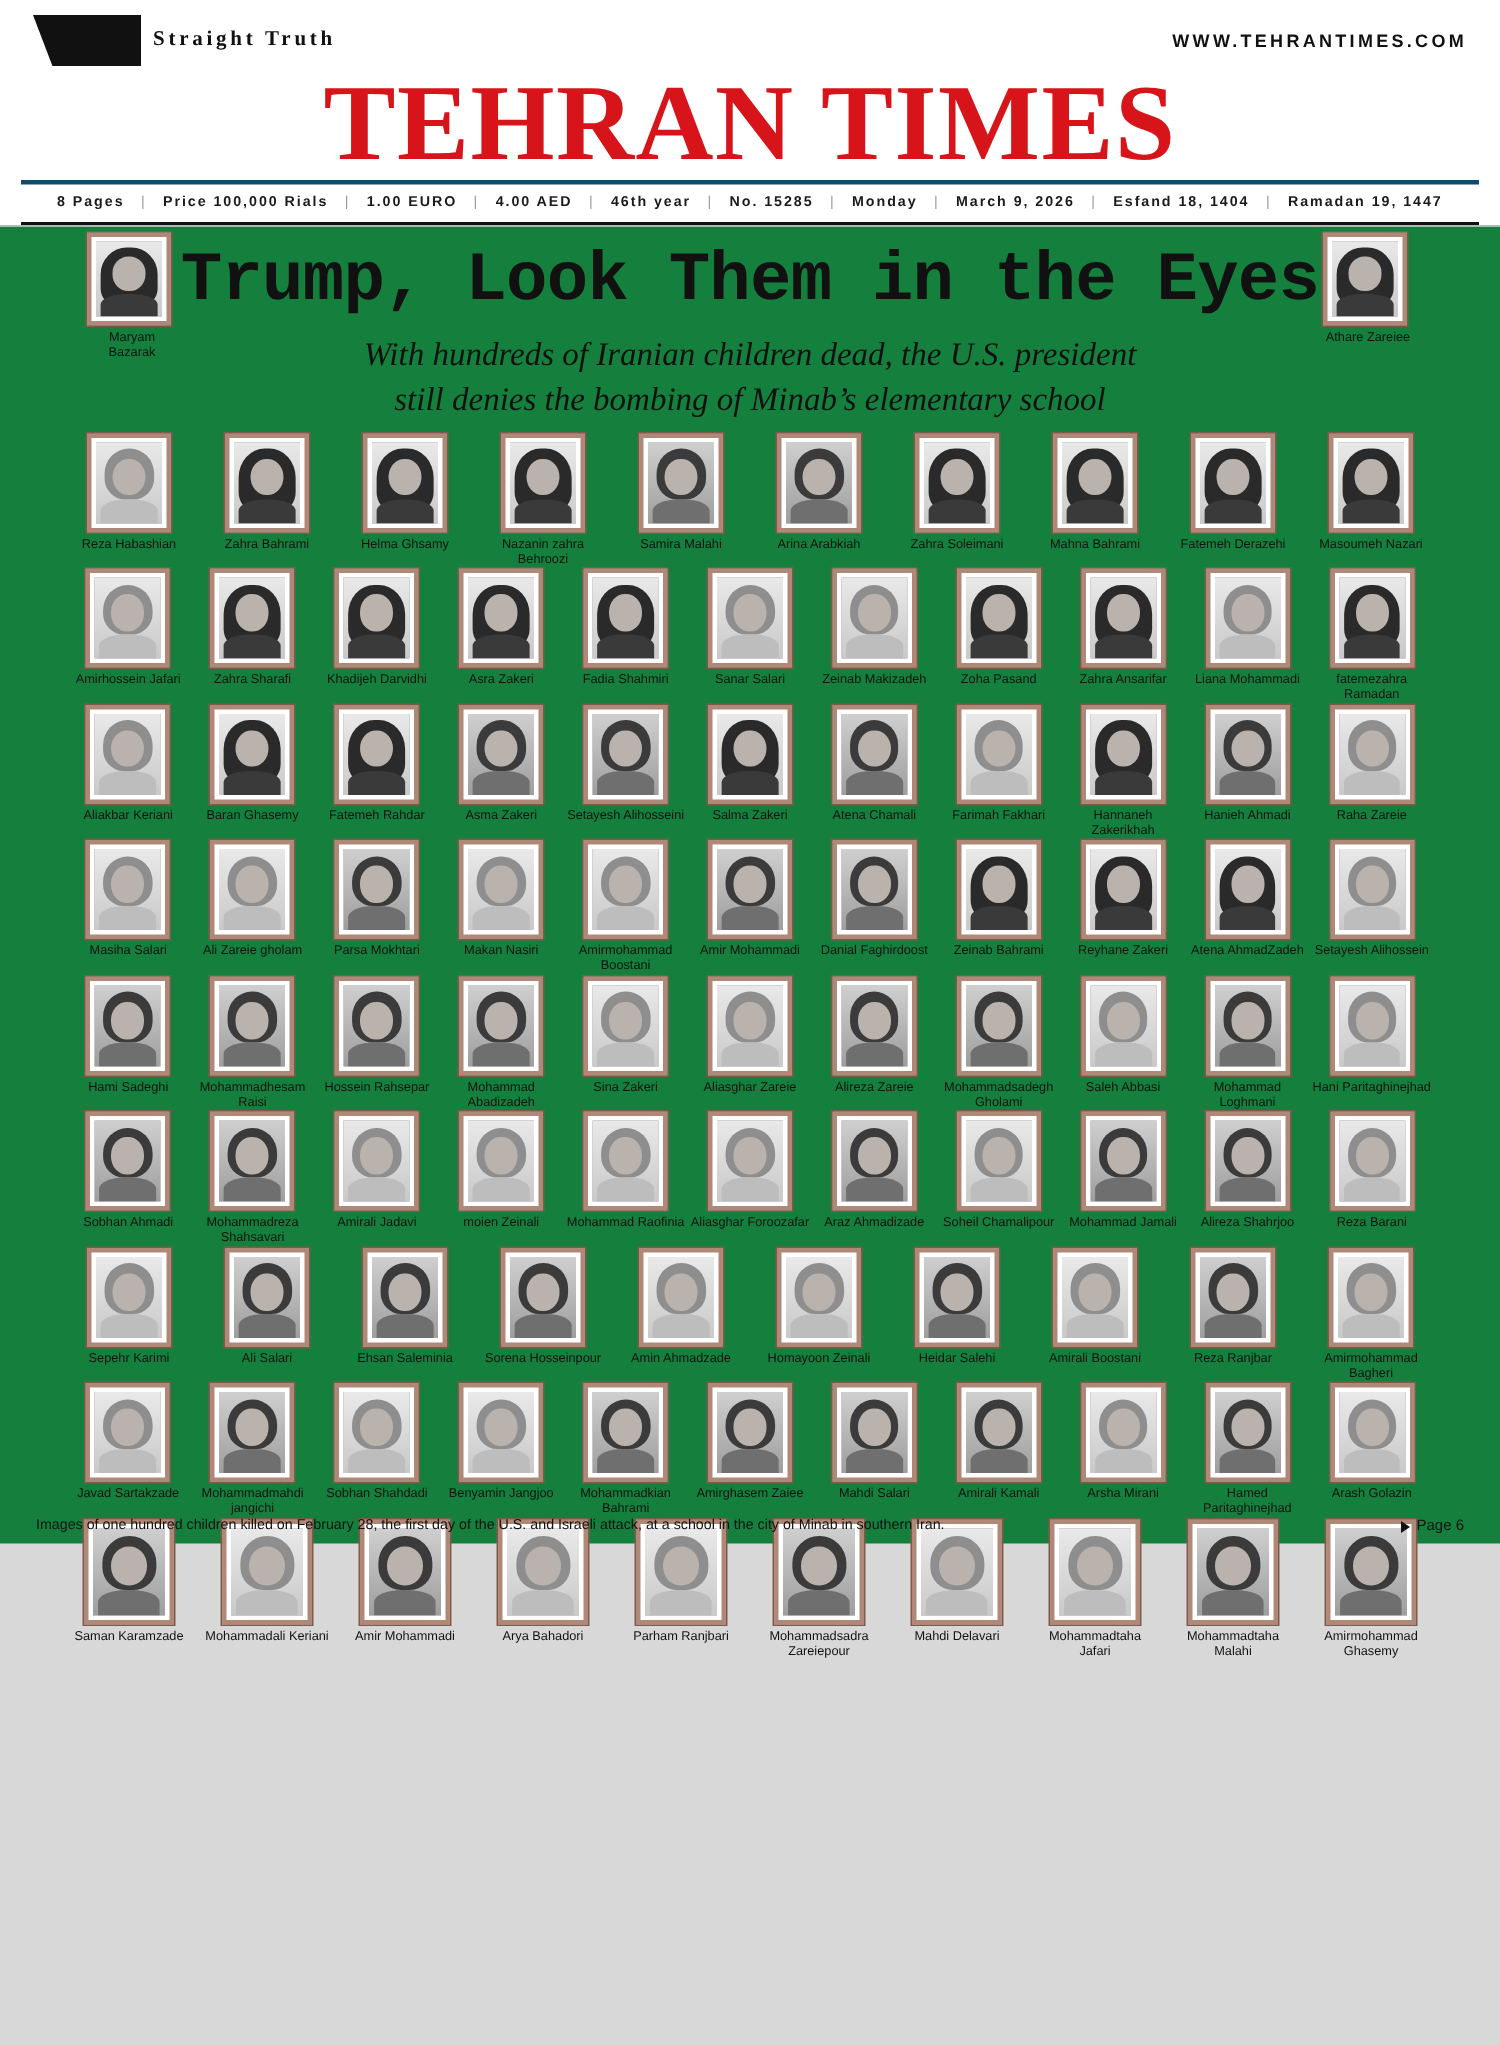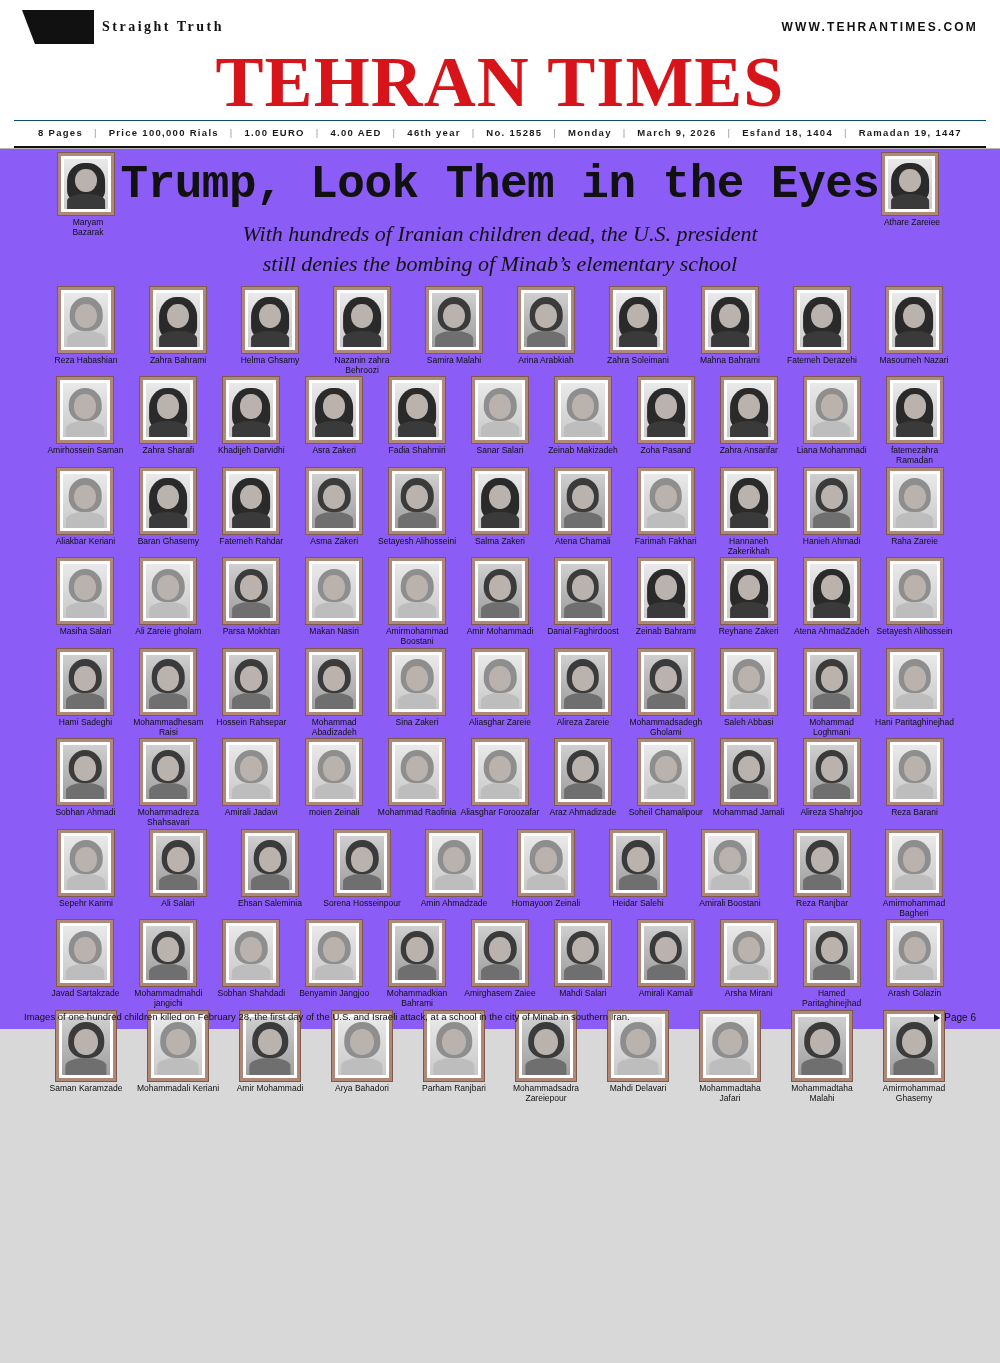--- a/index.html
+++ b/index.html
@@ -5,21 +5,21 @@
   html,body{margin:0;padding:0;}
   body{
     width:1000px;height:1363px;
     background:#d8d8d8;
     font-family:"Liberation Sans", sans-serif;
     overflow:hidden;
   }
   .page{
     position:relative;
     width:1000px;height:1029px;
-    background:#8b5cf6;
+    background:#15803d;
     box-sizing:border-box;
   }
   
   .masthead{
     position:relative;
     background:#ffffff;
     padding:0;
     border-bottom:1px solid #b9b9b9;
   }
   .topline{
@@ -69,21 +69,21 @@
   }
   .infobar{
     display:flex;
     align-items:center;
     justify-content:space-between;
     padding:6px 24px 8px 24px;
     font-size:9.5px;
     letter-spacing:1.3px;
     color:#1a1a1a;
     font-weight:bold;
-    border-top:1px solid #0c4a6e;
+    border-top:3px solid #0c4a6e;
     border-bottom:2px solid #111;
     margin:0 14px;
   }
   .infobar .sep{color:#999;font-weight:normal;padding:0 5px;}
   .infobar span{white-space:nowrap;}
 
   
   .headline-block{
     position:relative;
     text-align:center;
@@ -426,21 +426,21 @@
           <div class="frame">
             <div class="photo">
               <div class="face light">
                 <div class="bg"></div>
                 <div class="hair"></div>
                 <div class="skin"></div>
                 <div class="body"></div>
               </div>
             </div>
           </div>
-          <div class="caption">Amirhossein Saman</div>
+          <div class="caption">Amirhossein Jafari</div>
         </div>
         <div class="cell">
           <div class="frame">
             <div class="photo">
               <div class="face scarf">
                 <div class="bg"></div>
                 <div class="hair"></div>
                 <div class="skin"></div>
                 <div class="body"></div>
               </div>

